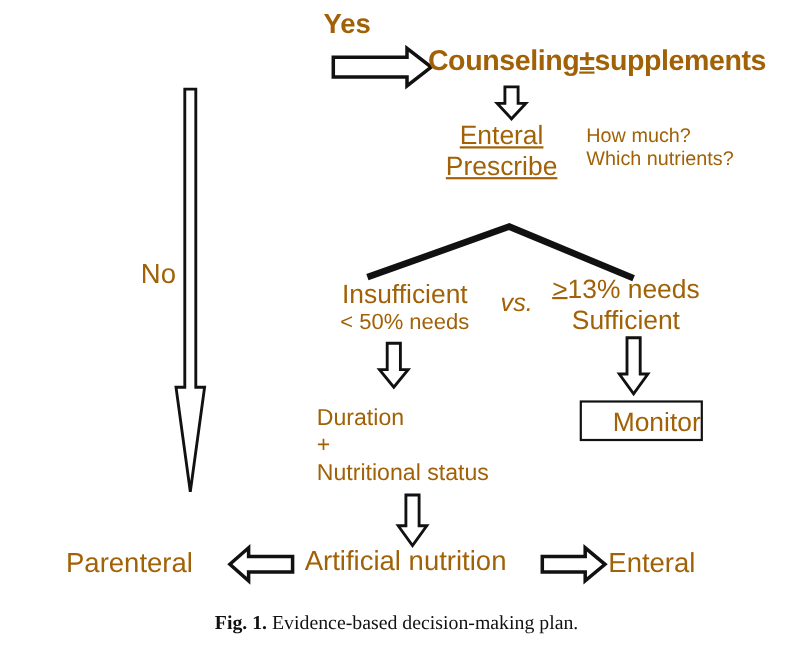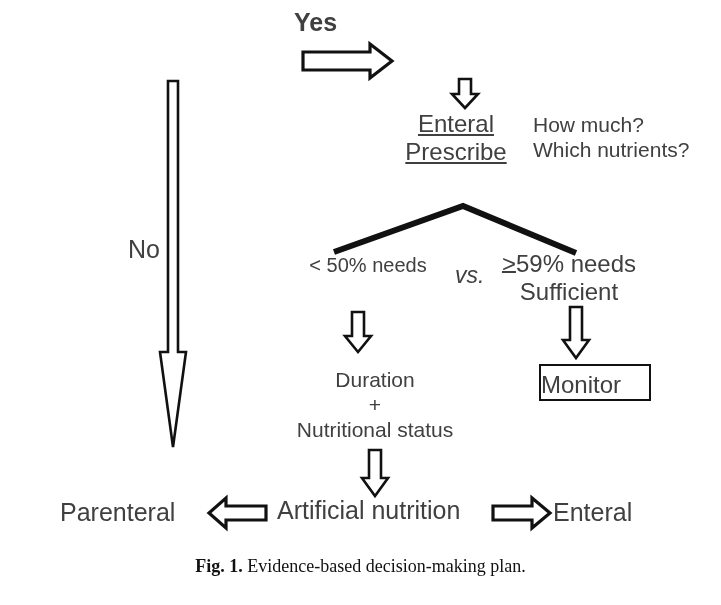--- a/index.html
+++ b/index.html
@@ -14,21 +14,21 @@
   #figure {
     position: relative;
     width: 721px;
     height: 605px;
     background: #ffffff;
     overflow: hidden;
   }
   .node {
     position: absolute;
     white-space: nowrap;
-    color: #404040;
+    color: #a16207;
     line-height: 1.18;
   }
   .t-question {
     left: 28px;
     top: 36px;
     font-size: 25px;
     letter-spacing: -0.2px;
   }
   .t-yes {
     left: 294px;
@@ -60,21 +60,21 @@
     text-align: center;
     width: 116px;
   }
   .t-eip .ul {
     text-decoration: underline;
     text-underline-offset: 2px;
   }
   .t-howmuch {
     left: 533px;
     top: 113px;
-    font-size: 21px;
+    font-size: 18px;
   }
   .t-insufficient {
     left: 305px;
     top: 254px;
     font-size: 24px;
     text-align: center;
     width: 126px;
   }
   .t-insufficient .sub {
     font-size: 20px;
@@ -94,34 +94,33 @@
     width: 160px;
   }
   .t-sufficient .gte {
     text-decoration: underline;
     text-underline-offset: -1px;
   }
   .t-duration {
     left: 288px;
     top: 368px;
     font-size: 21px;
-    text-align: center;
+    text-align: left;
     width: 174px;
   }
   .t-monitor {
     left: 527px;
     top: 364px;
     width: 112px;
     height: 37px;
     border: 2px solid #111111;
     font-size: 24px;
-    text-align: left;
+    text-align: right;
     line-height: 37px;
     box-sizing: border-box;
-    margin-left: 12px;
   }
   .t-parenteral {
     left: 60px;
     top: 498px;
     font-size: 25px;
   }
   .t-artificial {
     left: 277px;
     top: 496px;
     font-size: 25px;
@@ -177,39 +176,41 @@
     <polygon points="266,506 226,506 226,498 209,513 226,528 226,520 266,520" fill="#ffffff" stroke="#111111" stroke-width="3.2" stroke-linejoin="miter"></polygon>
 
     <polygon points="493,506 532,506 532,498 550,513 532,528 532,520 493,520" fill="#ffffff" stroke="#111111" stroke-width="3.2" stroke-linejoin="miter"></polygon>
   </svg>
 
 
   <div class="node t-yes">Yes</div>
 
   <div class="node t-no">No</div>
 
+  <div class="node t-counseling"><span>Counseling</span><span class="pm">±</span><span>supplements</span></div>
 
   <div class="node t-eip">
     <div class="ul">Enteral</div>
     <div class="ul">Prescribe</div>
   </div>
 
   <div class="node t-howmuch">
     <div>How much?</div>
     <div>Which nutrients?</div>
   </div>
 
   <div class="node t-insufficient">
+    <div>Insufficient</div>
     <div class="sub">&lt; 50% needs</div>
   </div>
 
   <div class="node t-vs">vs.</div>
 
   <div class="node t-sufficient">
-    <div><span class="gte">&gt;</span><span>59% needs</span></div>
+    <div><span class="gte">&gt;</span><span>13% needs</span></div>
     <div>Sufficient</div>
   </div>
 
   <div class="node t-duration">
     <div>Duration</div>
     <div>+</div>
     <div>Nutritional status</div>
   </div>
 
   <div class="node t-monitor">Monitor</div>

